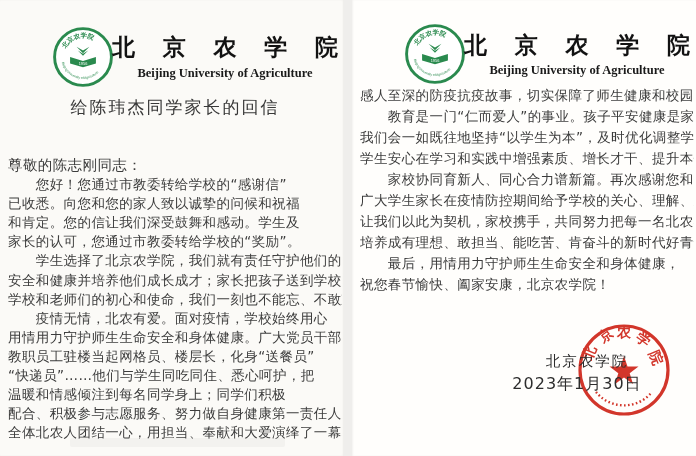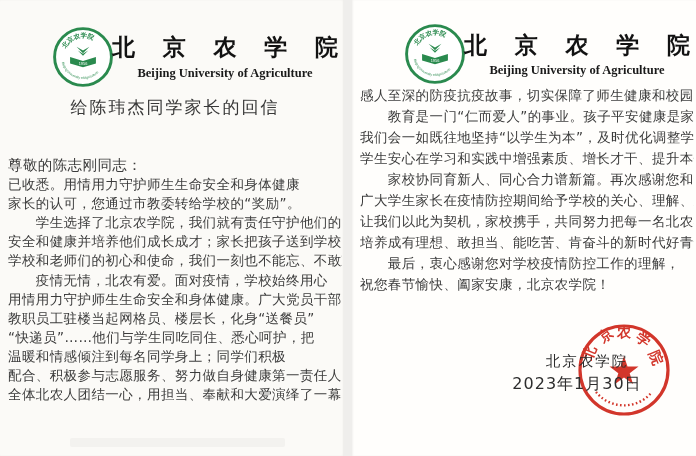--- a/index.html
+++ b/index.html
@@ -68,21 +68,23 @@
         <textPath href="#arcBotL" startOffset="8%">Beijing University of Agriculture</textPath>
       </text>
     </svg>
     <div class="uni-cn uni-cn-left">北 京 农 学 院</div>
     <div class="uni-en uni-en-left">Beijing University of Agriculture</div>
 
     <div class="letter-title hand">给陈玮杰同学家长的回信</div>
 
     <div class="body-block body-left hand">
       <div class="line salutation">尊敬的陈志刚同志：</div>
-      <div class="line">已收悉。用情用力守护师生生命安全和身体健康</div>
+      <div class="line">　　您好！您通过市教委转给学校的“感谢信”</div>
+      <div class="line">已收悉。向您和您的家人致以诚挚的问候和祝福</div>
+      <div class="line">和肯定。您的信让我们深受鼓舞和感动。学生及</div>
       <div class="line">家长的认可，您通过市教委转给学校的“奖励”。</div>
       <div class="line">　　学生选择了北京农学院，我们就有责任守护他们的</div>
       <div class="line">安全和健康并培养他们成长成才；家长把孩子送到学校，</div>
       <div class="line">学校和老师们的初心和使命，我们一刻也不能忘、不敢忘。</div>
       <div class="line">　　疫情无情，北农有爱。面对疫情，学校始终用心</div>
       <div class="line">用情用力守护师生生命安全和身体健康。广大党员干部、</div>
       <div class="line">教职员工驻楼当起网格员、楼层长，化身“送餐员”</div>
       <div class="line">“快递员”……他们与学生同吃同住、悉心呵护，把</div>
       <div class="line">温暖和情感倾注到每名同学身上；同学们积极</div>
       <div class="line">配合、积极参与志愿服务、努力做自身健康第一责任人。</div>
@@ -115,21 +117,21 @@
 
     <div class="body-block body-right hand">
       <div class="line">感人至深的防疫抗疫故事，切实保障了师生健康和校园安全。</div>
       <div class="line">　　教育是一门“仁而爱人”的事业。孩子平安健康是家长</div>
       <div class="line">我们会一如既往地坚持“以学生为本”，及时优化调整学校</div>
       <div class="line">学生安心在学习和实践中增强素质、增长才干、提升本领。</div>
       <div class="line">　　家校协同育新人、同心合力谱新篇。再次感谢您和</div>
       <div class="line">广大学生家长在疫情防控期间给予学校的关心、理解、支持。</div>
       <div class="line">让我们以此为契机，家校携手，共同努力把每一名北农学子</div>
       <div class="line">培养成有理想、敢担当、能吃苦、肯奋斗的新时代好青年！</div>
-      <div class="line">　　最后，衷心感谢您对学校疫情防控工作的理解，</div>
+      <div class="line">　　最后，用情用力守护师生生命安全和身体健康，</div>
       <div class="line">祝您春节愉快、阖家安康，北京农学院！</div>
     </div>
 
     <div class="sign-name hand">北京农学院</div>
     <div class="sign-date hand">2023年1月30日</div>
 
     <svg class="seal" viewBox="0 0 100 100">
       <circle cx="50" cy="50" r="44" fill="none" stroke="#cf261a" stroke-width="3.2"></circle>
       <polygon fill="#cf261a" points="50,36 53.5,46.5 64.5,46.5 55.7,53.2 59,64 50,57.5 41,64 44.3,53.2 35.5,46.5 46.5,46.5"></polygon>
       <text x="17" y="41" font-size="14" fill="#cf261a" font-weight="bold" transform="rotate(-68 17 41)">北</text>

